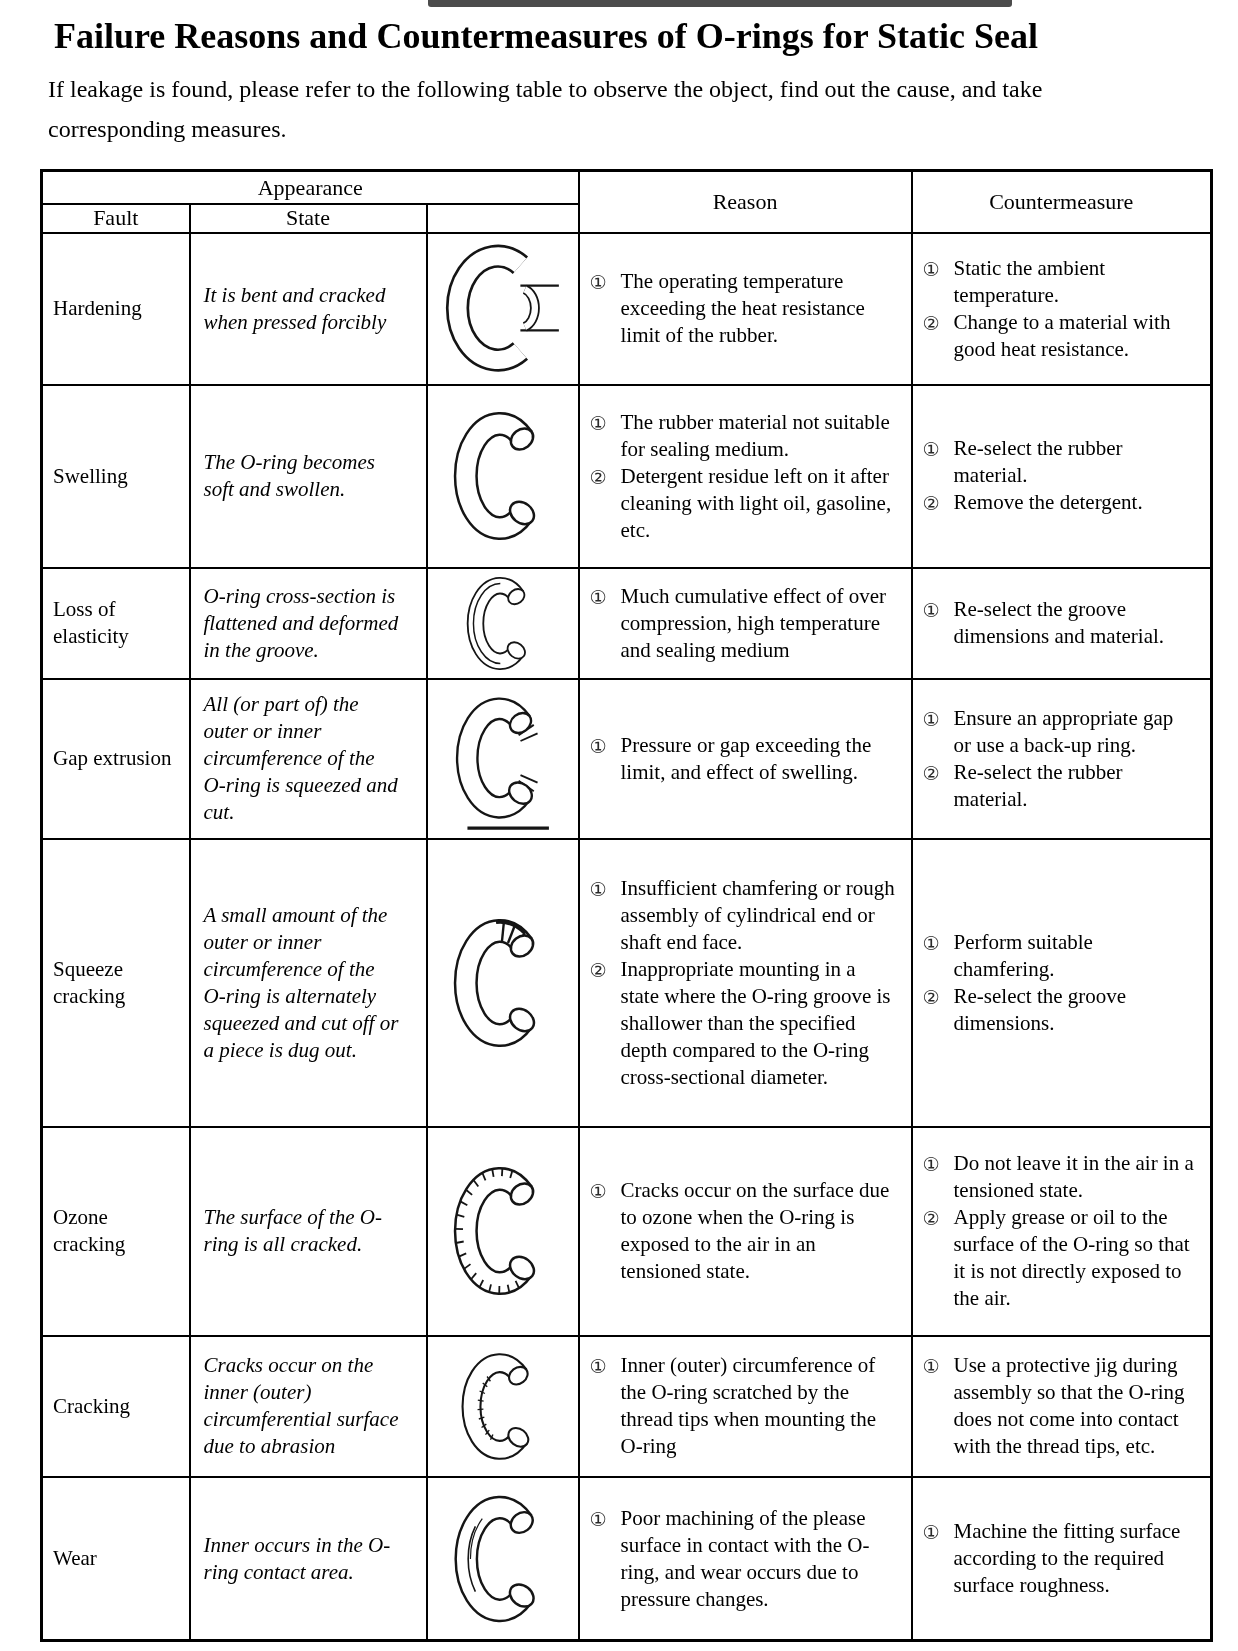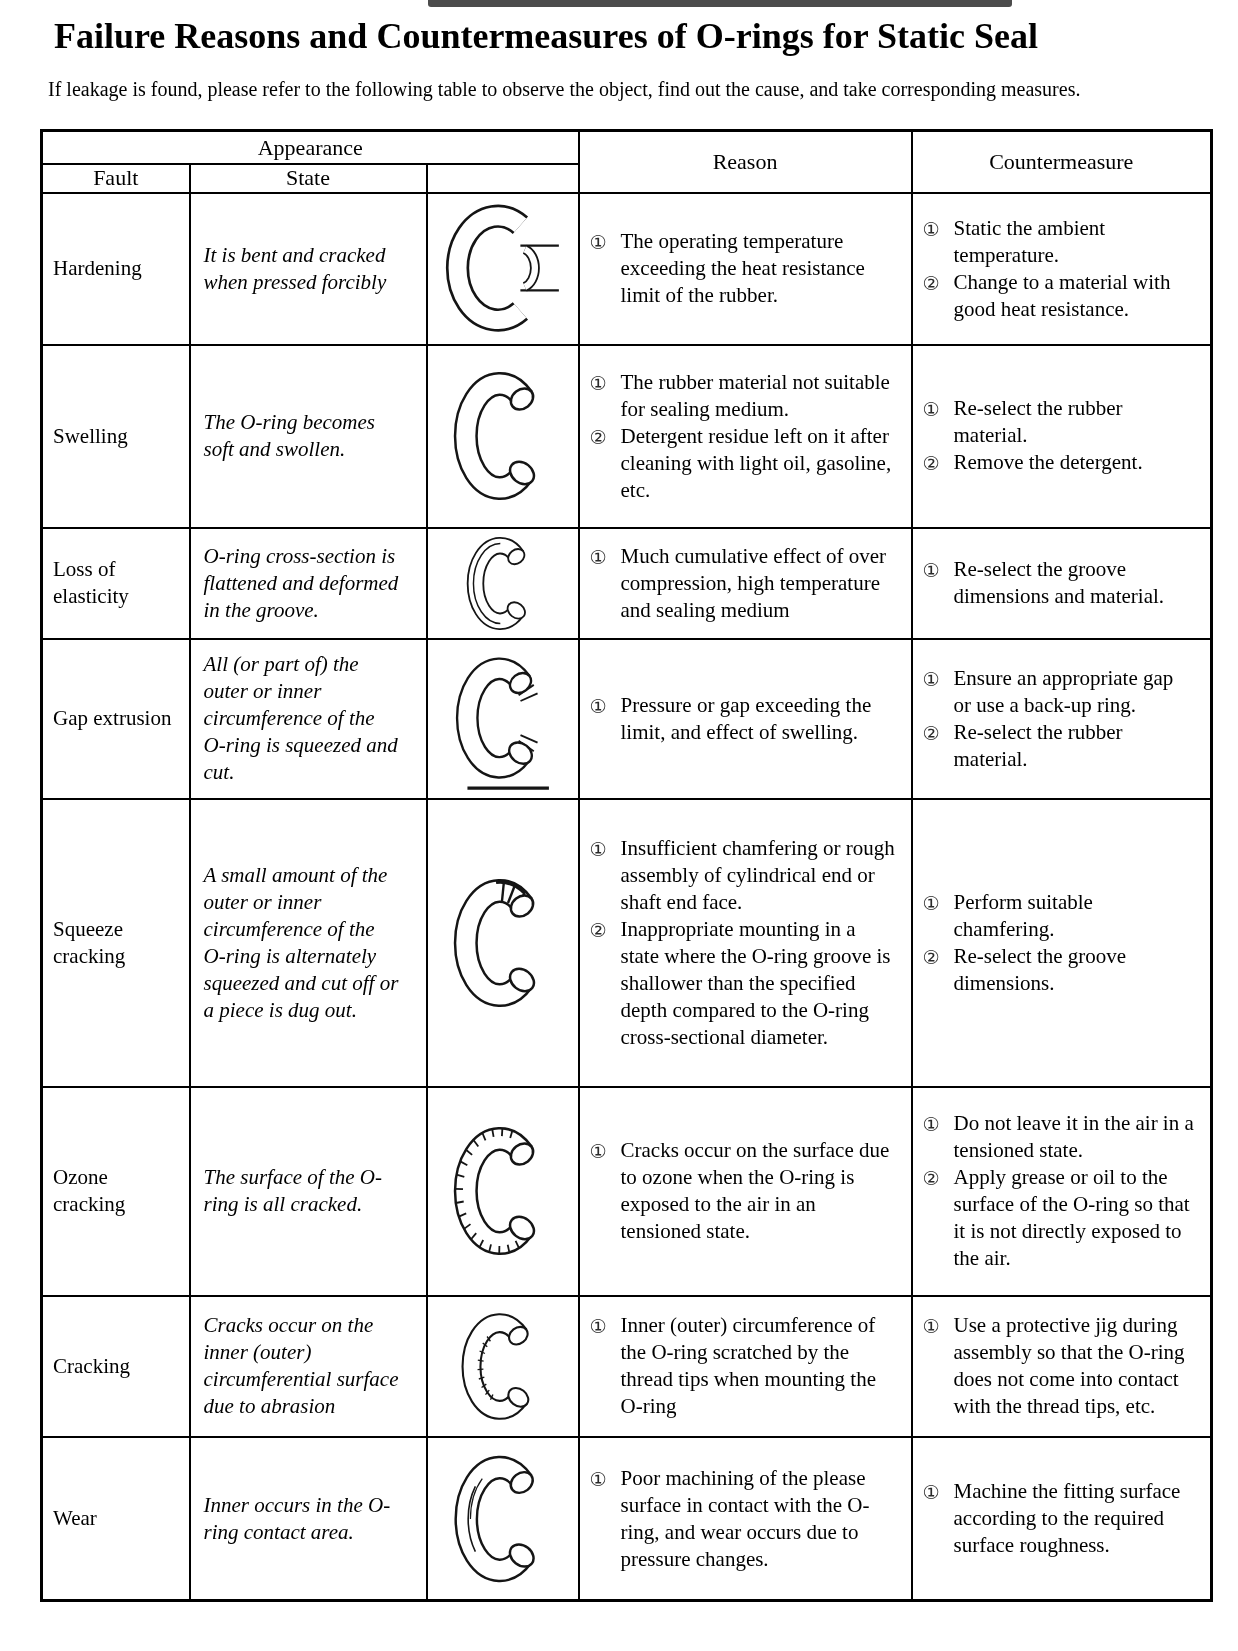--- a/index.html
+++ b/index.html
@@ -11,21 +11,21 @@
   .top-bar-fragment{
     position:absolute;left:428px;top:0;width:584px;height:7px;
     background:#4c4c4c;border-radius:0 0 3px 3px;
   }
   h1.doc-title{
     margin:0;padding:16px 0 0 54px;
     font-size:36px;font-weight:bold;line-height:1.15;
   }
   p.intro{
     margin:12px 0 0 48px;width:1105px;
-    font-size:20px;line-height:40px;
+    font-size:24px;line-height:40px;
   }
   table.failure-table{
     border-collapse:collapse;table-layout:fixed;
     margin:20px 0 0 40px;width:1170px;
     border:3px solid #000;
   }
   .failure-table th,.failure-table td{
     border:2px solid #000;padding:0;overflow:hidden;
   }
   thead th{font-weight:normal;font-size:22px;text-align:center;vertical-align:middle;}

